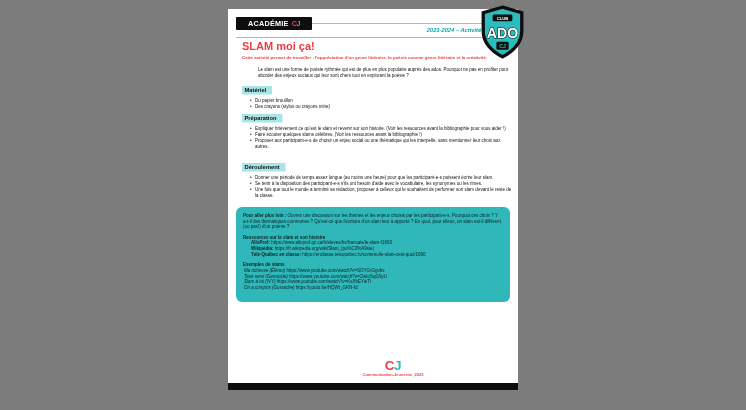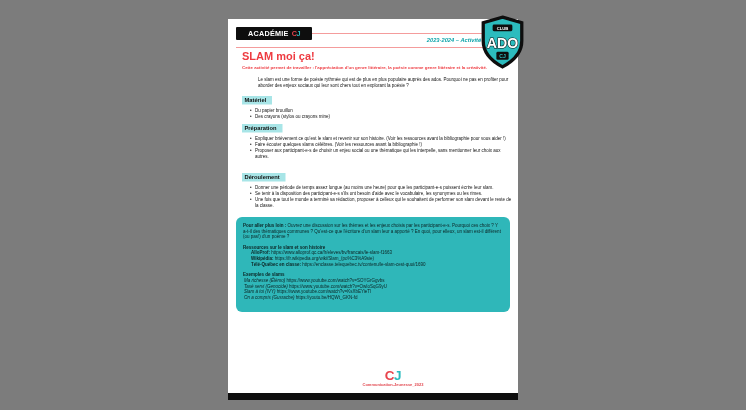--- a/index.html
+++ b/index.html
@@ -1,21 +1,21 @@
 <!DOCTYPE html>
 <html><head>
 <meta charset="utf-8">
 <style>
   html,body { margin:0; padding:0; }
   body {
     width:746px; height:410px; position:relative; overflow:hidden;
     background:#7c7c7c;
     font-family:"Liberation Sans", sans-serif;
   }
-  .page-wrap { position:absolute; left:228px; top:19px; width:336px; height:381px; }
+  .page-wrap { position:absolute; left:228px; top:9px; width:336px; height:381px; }
   .page {
     width:580px; height:762px; background:#ffffff; position:relative;
     transform:scale(0.5); transform-origin:0 0;
     color:#141414;
   }
   
   .academy-box {
     position:absolute; left:16px; top:16px; width:152px; height:26px;
     background:#0e0e0e; color:#fff; display:flex; align-items:center; justify-content:center;
     gap:6px; font-weight:bold; font-size:14.5px; letter-spacing:.5px; border-radius:2px;

